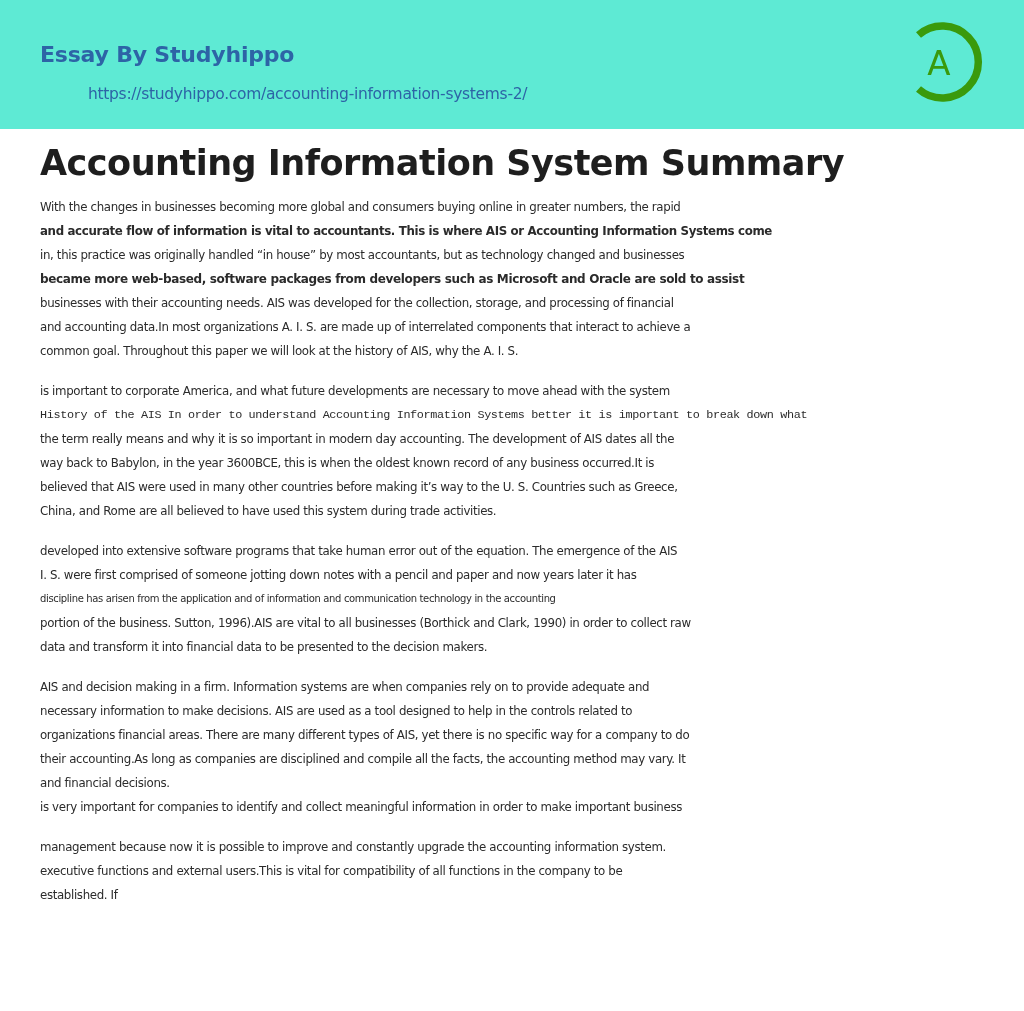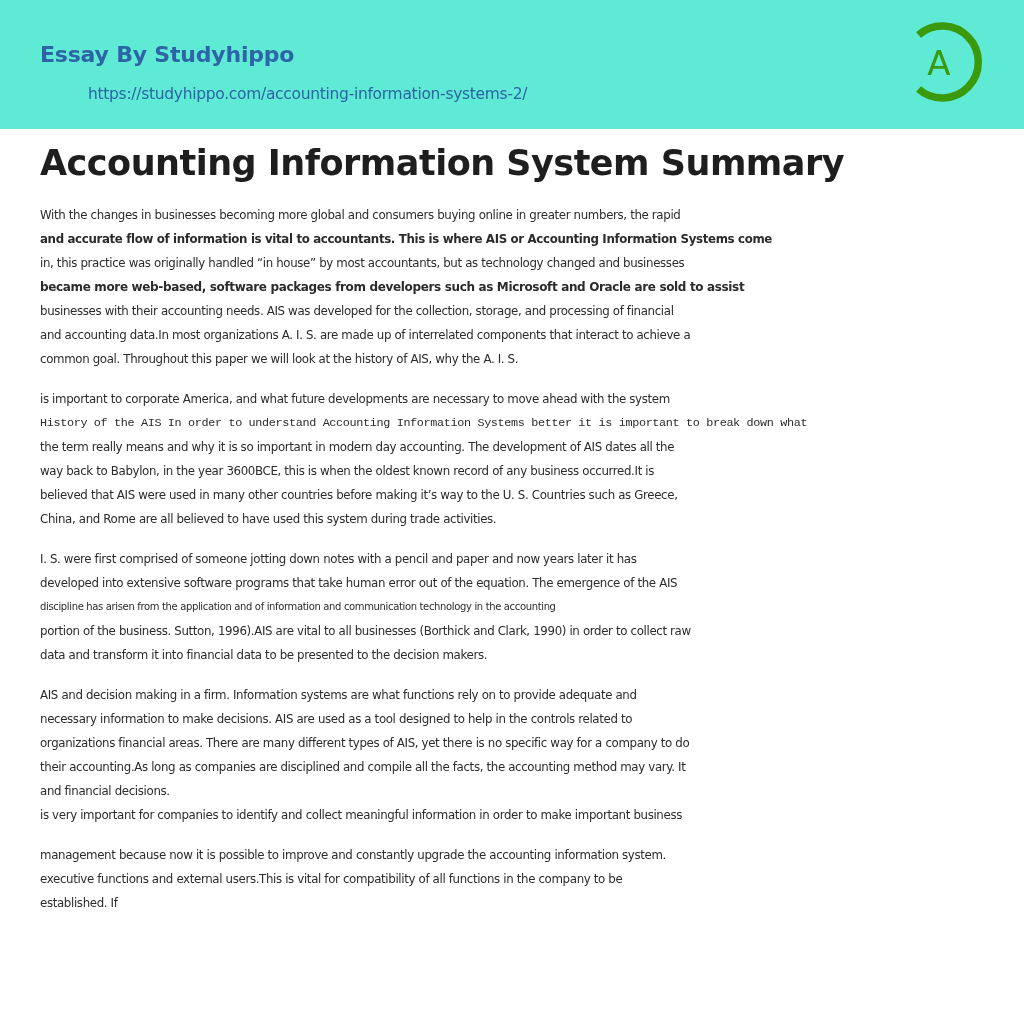--- a/index.html
+++ b/index.html
@@ -31,21 +31,21 @@
     }
     .title {
       position: absolute; left: 40px; top: 143px;
       margin: 0;
       font-size: 35px; font-weight: bold; color: #1e1e1e;
       letter-spacing: -0.5px;
     }
     .content {
       position: absolute; left: 40px; top: 195px; width: 960px;
     }
-    .para { margin: 8px 0 16px 0; }
+    .para { margin: 0 0 16px 0; }
     .line {
       display: block; white-space: nowrap;
       font-size: 15.4px; line-height: 24px; height: 24px;
       color: #2b2b2b; letter-spacing: -0.35px;
     }
   </style>
 </head>
 <body>
 
 <div class="header">
@@ -73,28 +73,28 @@
   </p>
   <p class="para">
     <span class="line" style="font-size: 11.8px;">is important to corporate America, and what future developments are necessary to move ahead with the system</span>
     <span class="line" style="font-size: 11.8px; font-family: Liberation Mono, monospace;">History of the AIS In order to understand Accounting Information Systems better it is important to break down what</span>
     <span class="line" style="font-size: 11.8px;">the term really means and why it is so important in modern day accounting. The development of AIS dates all the</span>
     <span class="line" style="font-size: 11.8px;">way back to Babylon, in the year 3600BCE, this is when the oldest known record of any business occurred.It is</span>
     <span class="line" style="font-size: 11.8px;">believed that AIS were used in many other countries before making it’s way to the U. S. Countries such as Greece,</span>
     <span class="line" style="font-size: 11.8px;">China, and Rome are all believed to have used this system during trade activities.</span>
   </p>
   <p class="para">
+    <span class="line" style="font-size: 11.8px;">developed into extensive software programs that take human error out of the equation. The emergence of the AIS</span>
     <span class="line" style="font-size: 11.8px;">I. S. were first comprised of someone jotting down notes with a pencil and paper and now years later it has</span>
-    <span class="line" style="font-size: 11.8px;">developed into extensive software programs that take human error out of the equation. The emergence of the AIS</span>
     <span class="line" style="font-size: 10px;">discipline has arisen from the application and of information and communication technology in the accounting</span>
     <span class="line" style="font-size: 11.8px;">portion of the business. Sutton, 1996).AIS are vital to all businesses (Borthick and Clark, 1990) in order to collect raw</span>
     <span class="line" style="font-size: 11.8px;">data and transform it into financial data to be presented to the decision makers.</span>
   </p>
   <p class="para">
-    <span class="line" style="font-size: 11.8px;">AIS and decision making in a firm. Information systems are what functions rely on to provide adequate and</span>
+    <span class="line" style="font-size: 11.8px;">AIS and decision making in a firm. Information systems are when companies rely on to provide adequate and</span>
     <span class="line" style="font-size: 11.8px;">necessary information to make decisions. AIS are used as a tool designed to help in the controls related to</span>
     <span class="line" style="font-size: 11.8px;">organizations financial areas. There are many different types of AIS, yet there is no specific way for a company to do</span>
     <span class="line" style="font-size: 11.8px;">their accounting.As long as companies are disciplined and compile all the facts, the accounting method may vary. It</span>
     <span class="line" style="font-size: 11.8px;">and financial decisions.</span>
     <span class="line" style="font-size: 11.8px;">is very important for companies to identify and collect meaningful information in order to make important business</span>
   </p>
   <p class="para">
     <span class="line" style="font-size: 11.8px;">management because now it is possible to improve and constantly upgrade the accounting information system.</span>
     <span class="line" style="font-size: 11.8px;">executive functions and external users.This is vital for compatibility of all functions in the company to be</span>
     <span class="line" style="font-size: 11.8px;">established. If</span>

